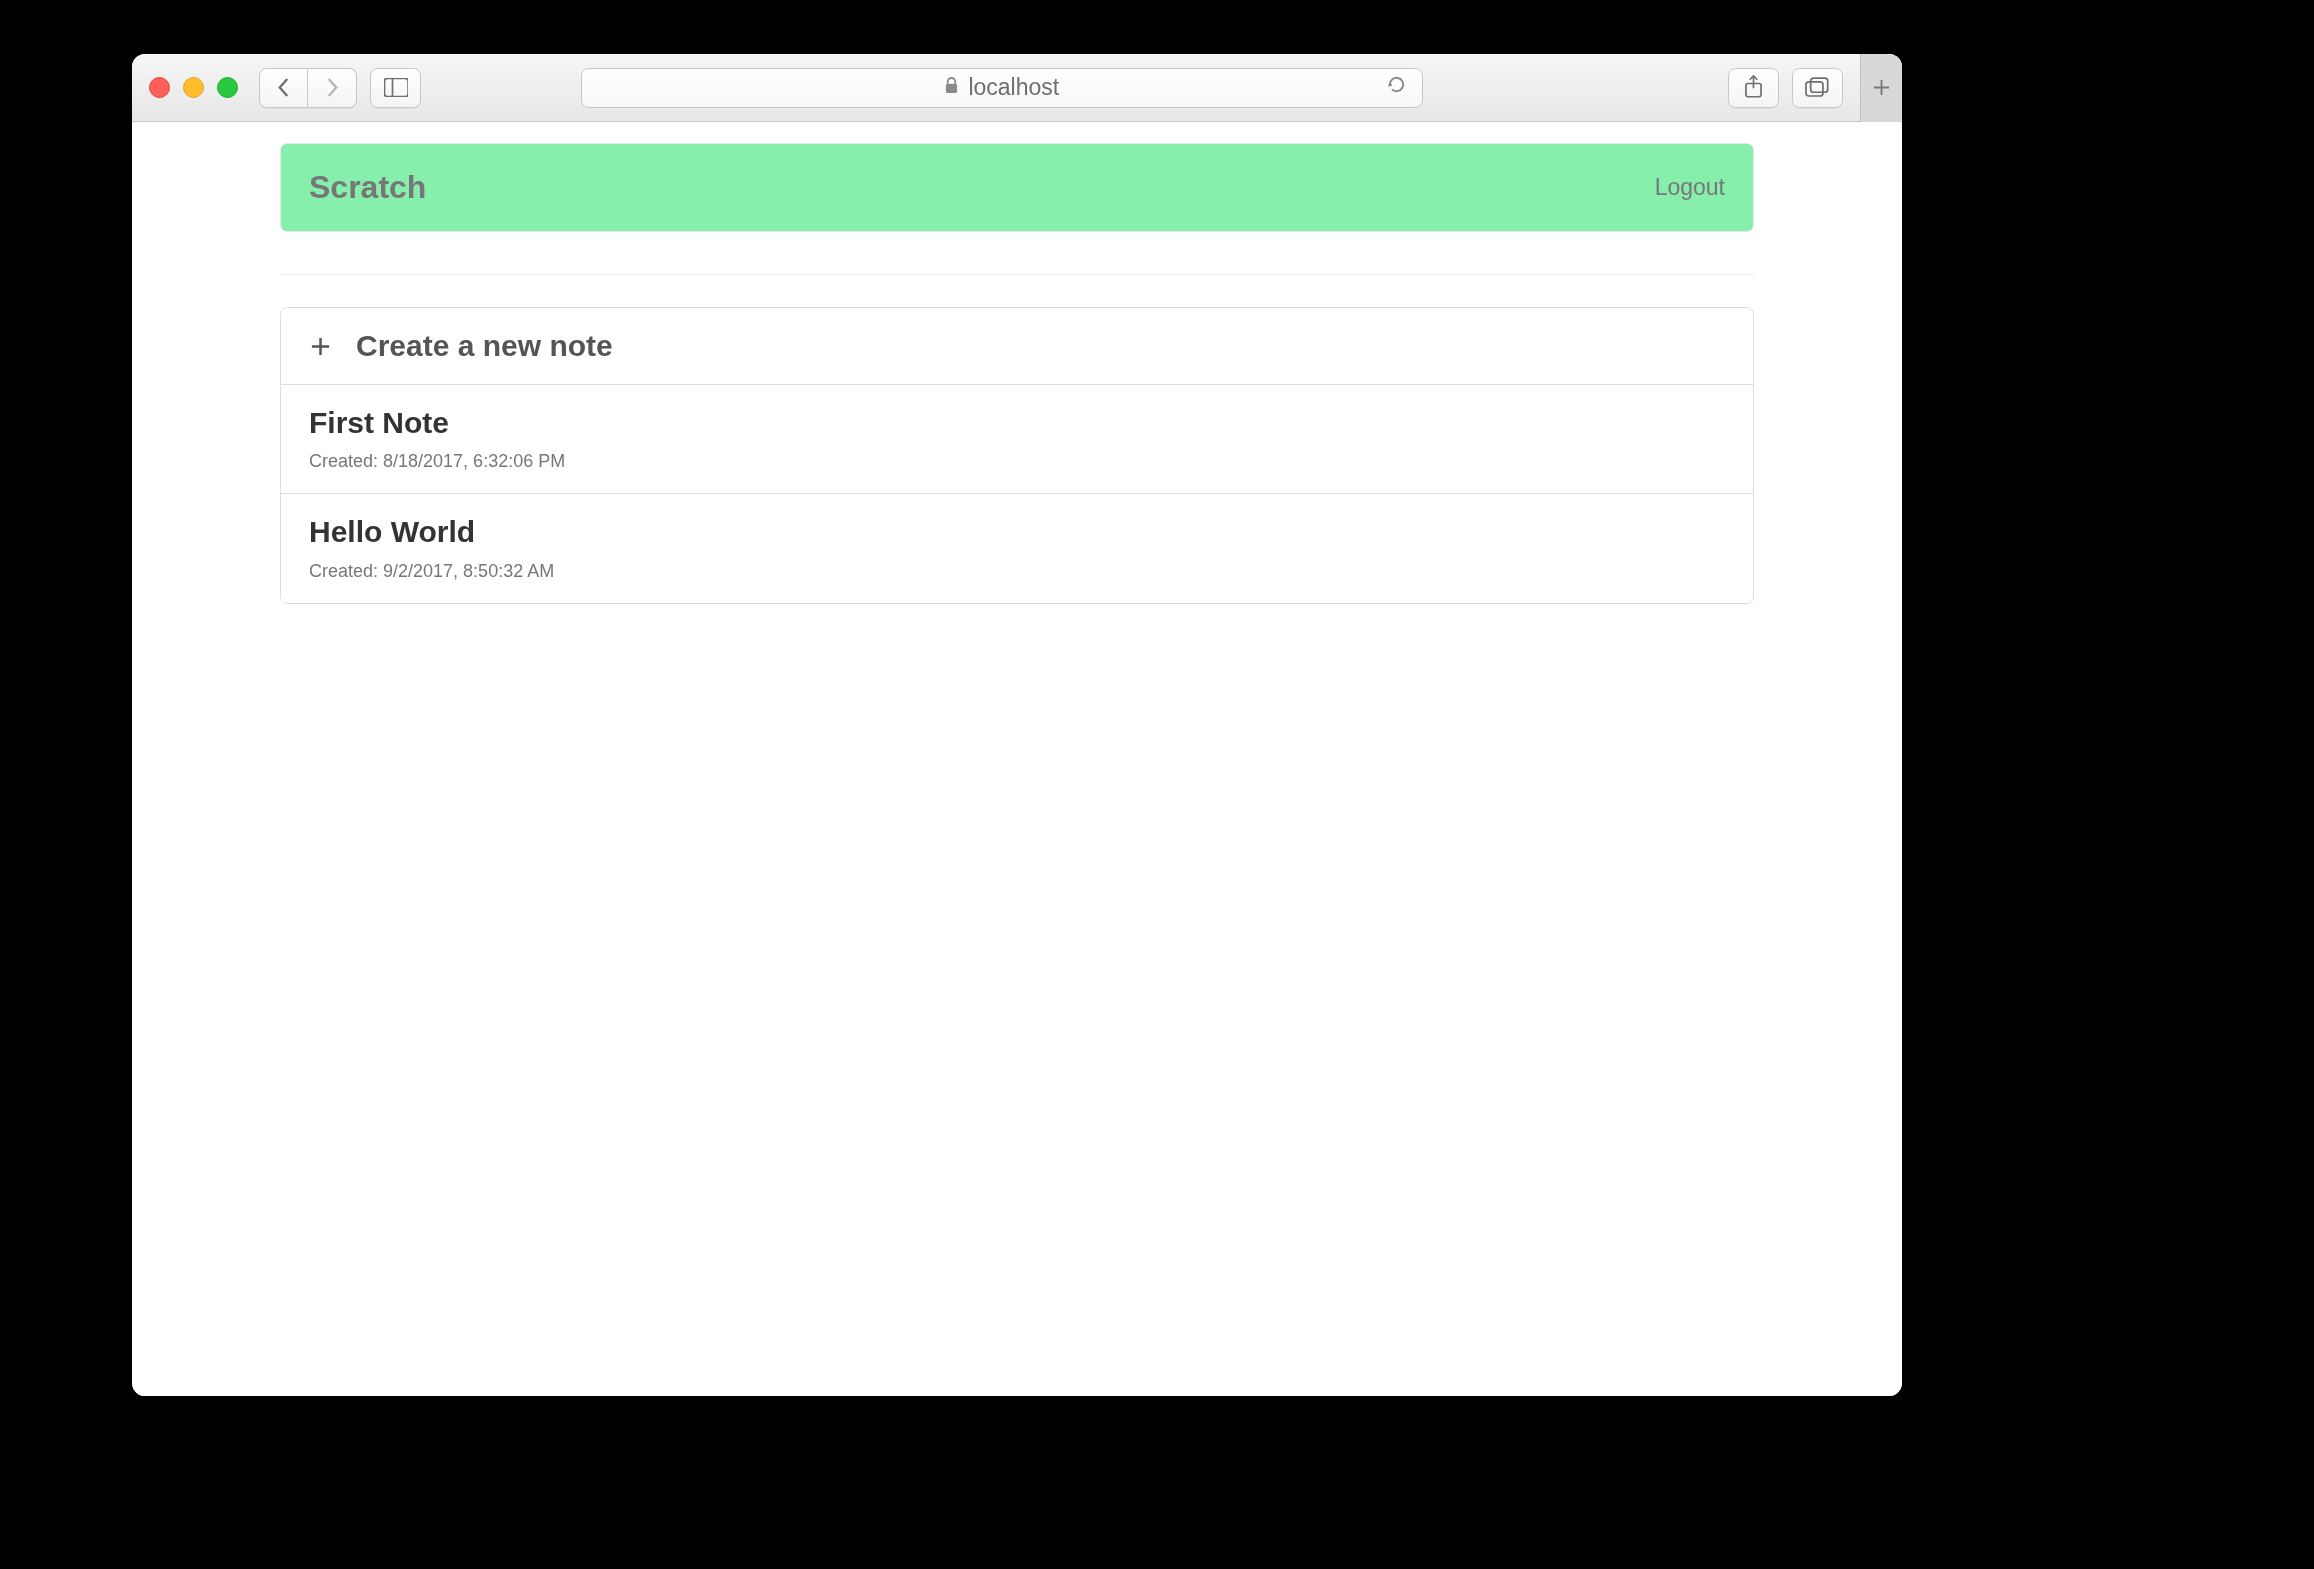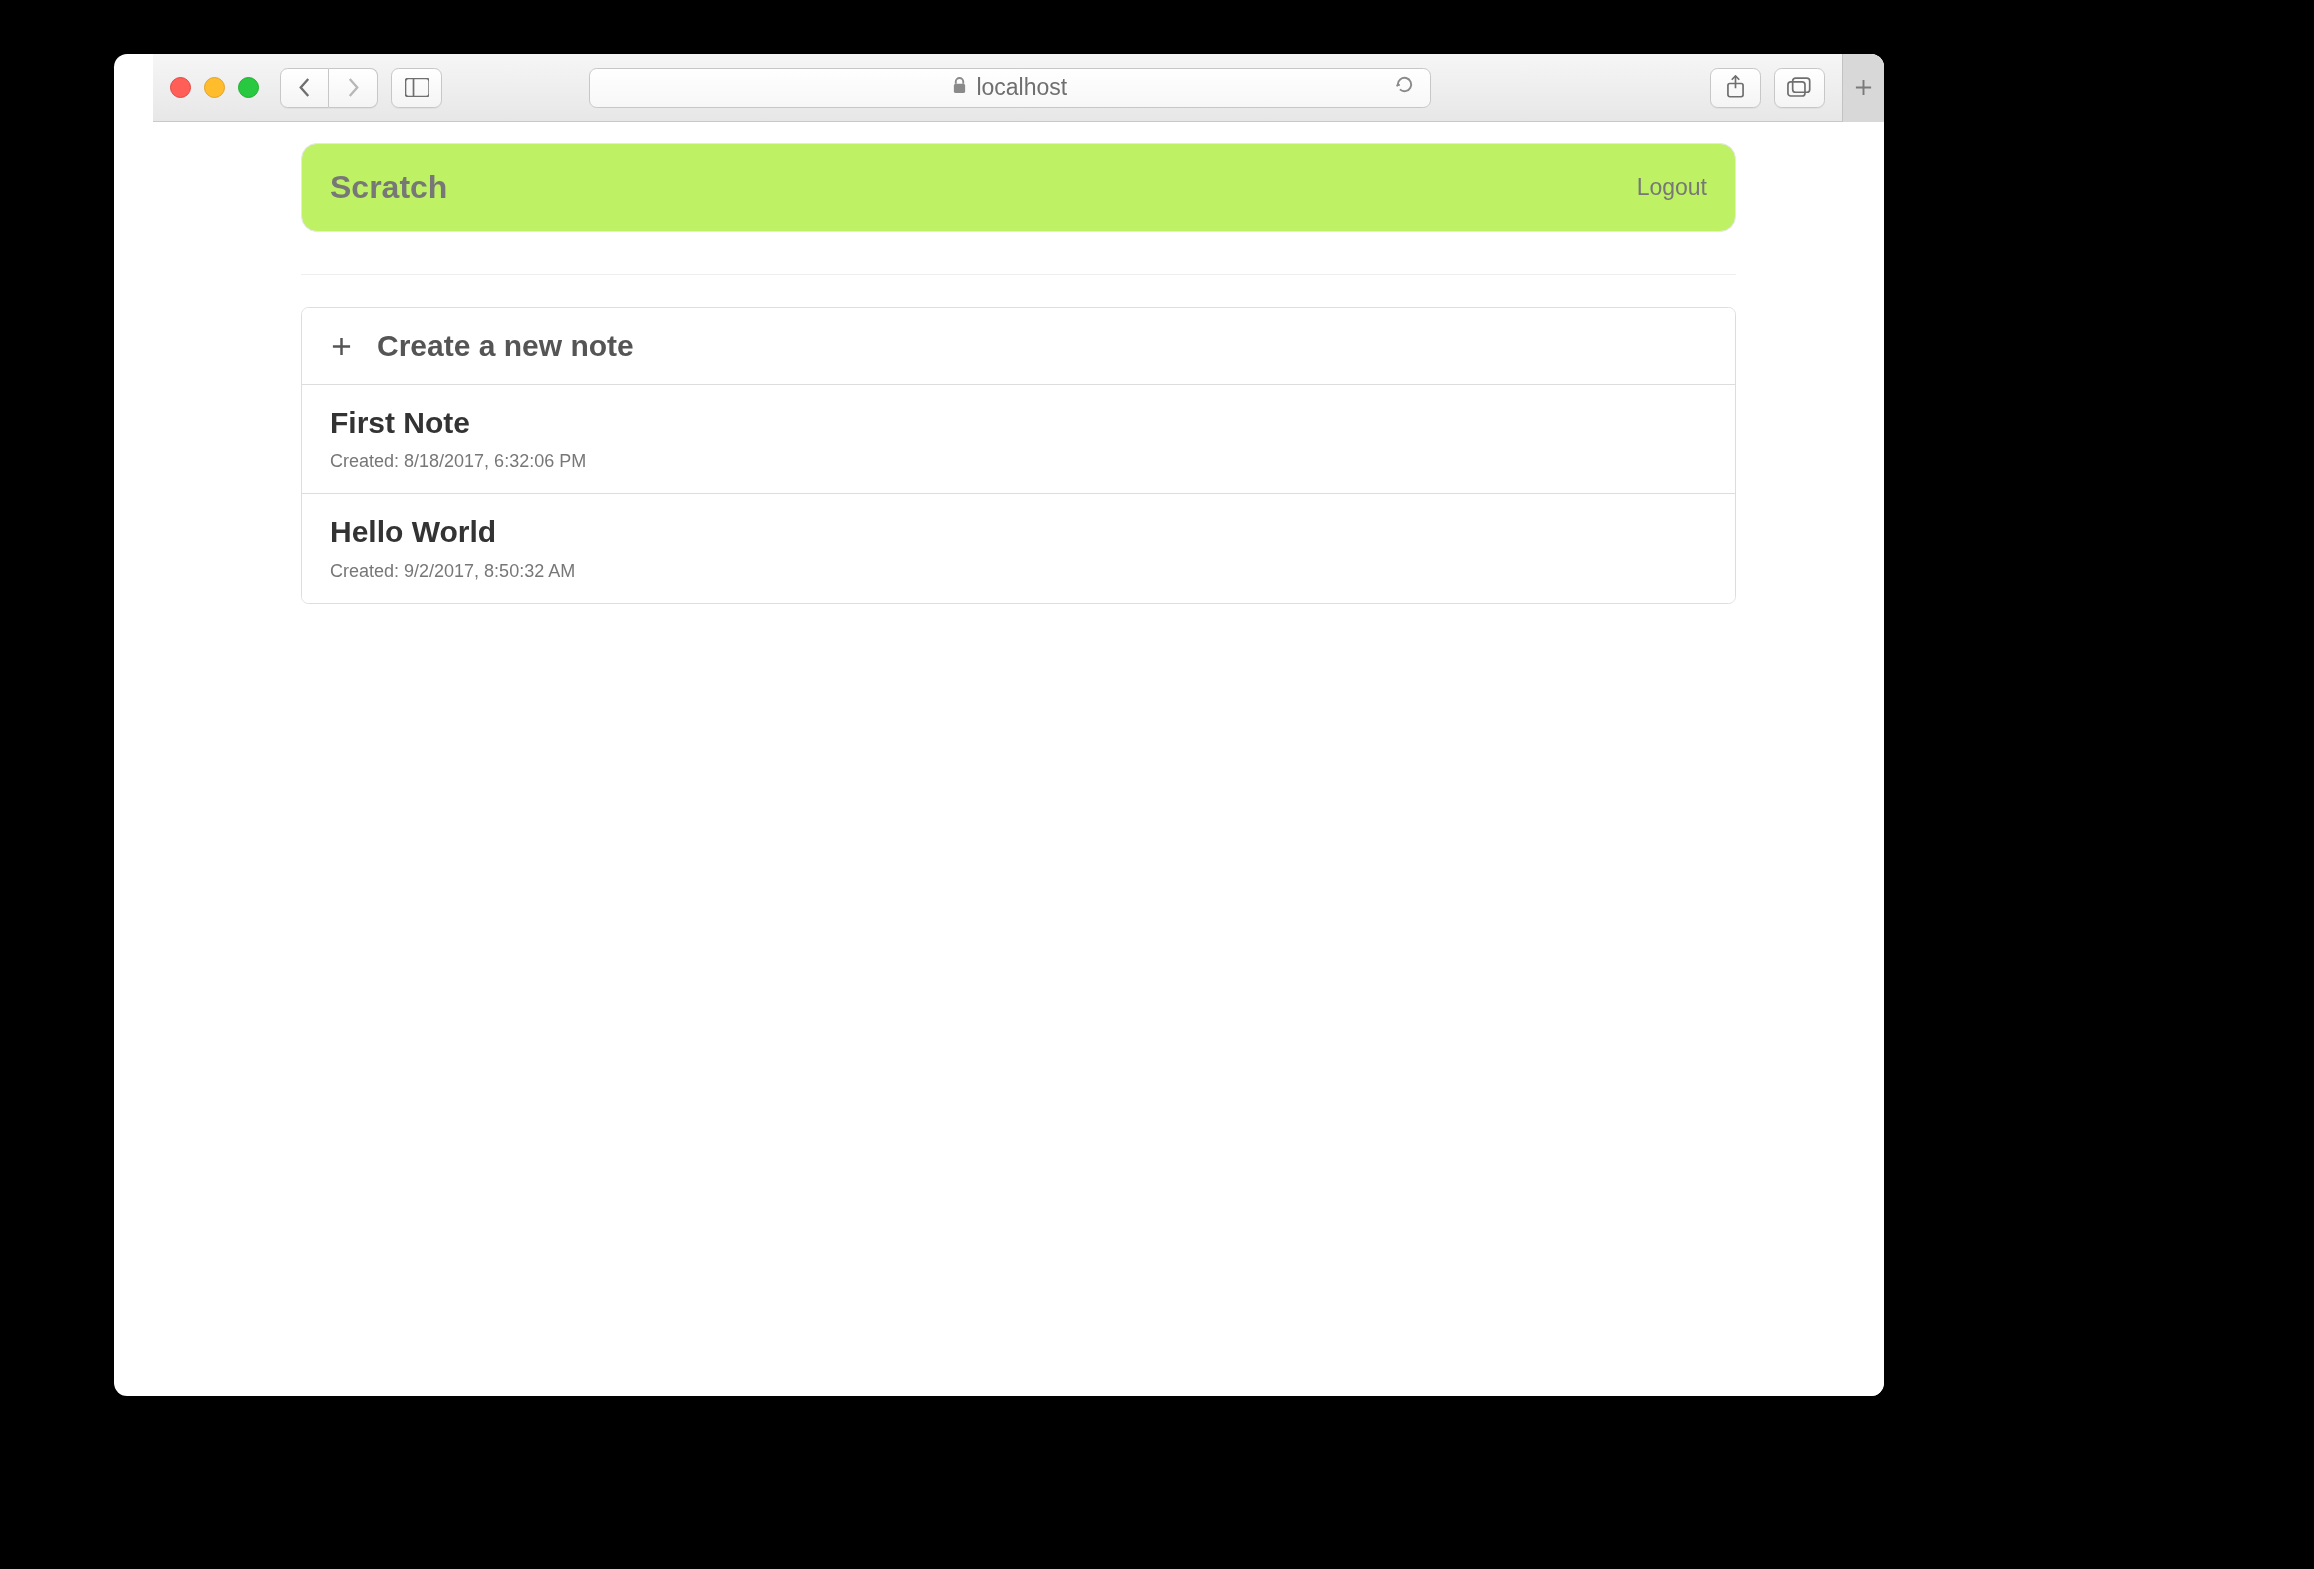--- a/index.html
+++ b/index.html
@@ -7,29 +7,28 @@
       font-family: -apple-system, BlinkMacSystemFont, "Segoe UI", Helvetica, Arial, sans-serif;
       background: #000;
       width: 2315px;
       height: 1569px;
       overflow: hidden;
     }
 
     
     .frame {
       position: absolute;
-      left: 114px;
+      left: 132px;
       top: 54px;
       width: 1770px;
       height: 1342px;
       background: #fff;
       border-radius: 13.2px;
       box-shadow: 0 28px 76px rgba(0,0,0,0.6);
       overflow: hidden;
-      padding-left: 39px;
     }
 
     
     .toolbar {
       height: 68px;
       background: linear-gradient(#f6f6f6,#e7e7e7);
       border-bottom: 0.9px solid #c9c9c9;
       display: flex;
       align-items: center;
       padding: 0 17px;
@@ -82,23 +81,23 @@
       background:#d8d8d8;border-left:0.9px solid #c2c2c2;
       display:flex;align-items:center;justify-content:center;
       color:#7a7a7a;font-size:26.5px;
     }
 
     
     .page { background:#fff; height: calc(100% - 68px); padding: 21px 148px 0; }
 
     .navbar{
       height:89px;
-      background:#bef264;
+      background:#86efac;
       border:0.9px solid #e7e7e7;
-      border-radius:16px;
+      border-radius:7px;
       display:flex;
       align-items:center;
       justify-content:space-between;
       padding:0 28px;
     }
     .brand { font-size:32px; font-weight:700; color:#777; }
     .logout{ font-size:23px; color:#777; cursor:pointer;}
 
     h1.title{
       font-family: Georgia, "Times New Roman", serif;

